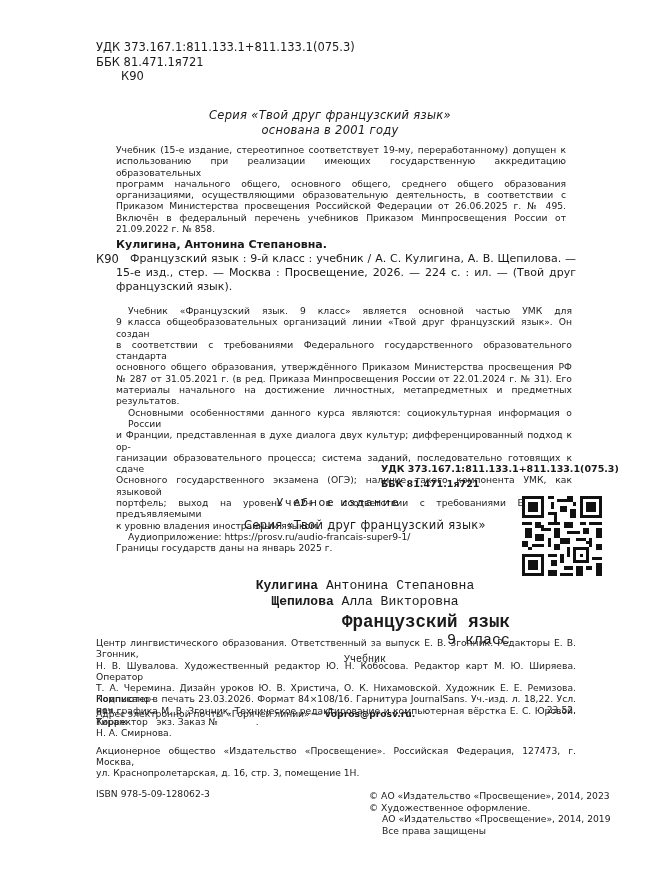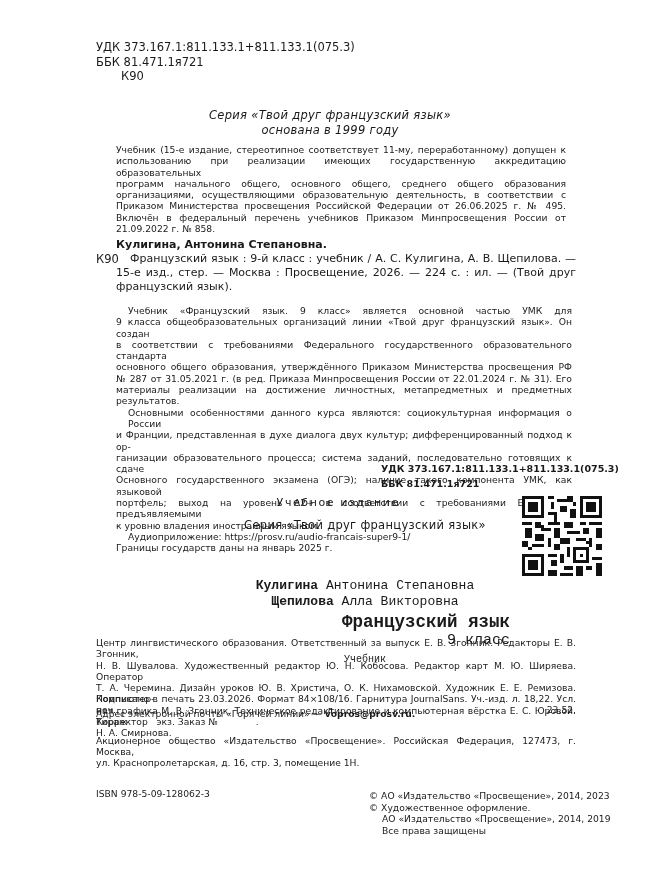--- a/index.html
+++ b/index.html
@@ -41,25 +41,25 @@
 <body>
 
 <div id="udk-top" class="abs sans">
   <div>УДК 373.167.1:811.133.1+811.133.1(075.3)</div>
   <div>ББК  81.471.1я721</div>
   <div style="padding-left:25px">К90</div>
 </div>
 
 <div id="series-top" class="abs sans">
   <div>Серия «Твой друг французский язык»</div>
-  <div>основана в 1999 году</div>
+  <div>основана в 2001 году</div>
 </div>
 
 <div id="approval" class="abs sans small">
-  <span class="just-line">Учебник (15-е издание, стереотипное соответствует 11-му, переработанному) допущен к</span>
+  <span class="just-line">Учебник (15-е издание, стереотипное соответствует 19-му, переработанному) допущен к</span>
   <span class="just-line">использованию при реализации имеющих государственную аккредитацию образовательных</span>
   <span class="just-line">программ начального общего, основного общего, среднего общего образования</span>
   <span class="just-line">организациями, осуществляющими образовательную деятельность, в соответствии с</span>
   <span class="just-line">Приказом Министерства просвещения Российской Федерации от 26.06.2025 г. № 495.</span>
   <span class="just-line">Включён в федеральный перечень учебников Приказом Минпросвещения России от</span>
   <div class="line">21.09.2022 г. № 858.</div>
 </div>
 
 <div id="author-bold" class="abs sans">Кулигина, Антонина Степановна.</div>
 <div id="k90-side" class="abs sans">К90</div>
@@ -68,21 +68,21 @@
   <span class="just-line">15-е изд., стер. — Москва : Просвещение, 2026. — 224 с. : ил. — (Твой друг</span>
   <div class="line">французский язык).</div>
 </div>
 
 <div id="abstract" class="abs sans small">
   <span class="just-line indent">Учебник «Французский язык. 9 класс» является основной частью УМК для</span>
   <span class="just-line">9 класса общеобразовательных организаций линии «Твой друг французский язык». Он создан</span>
   <span class="just-line">в соответствии с требованиями Федерального государственного образовательного стандарта</span>
   <span class="just-line">основного общего образования, утверждённого Приказом Министерства просвещения РФ</span>
   <span class="just-line">№ 287 от 31.05.2021 г. (в ред. Приказа Минпросвещения России от 22.01.2024 г. № 31). Его</span>
-  <span class="just-line">материалы реализации на достижение личностных, метапредметных и предметных результатов.</span>
+  <span class="just-line">материалы начального на достижение личностных, метапредметных и предметных результатов.</span>
   <span class="just-line indent">Основными особенностями данного курса являются: социокультурная информация о России</span>
   <span class="just-line">и Франции, представленная в духе диалога двух культур; дифференцированный подход к ор-</span>
   <span class="just-line">ганизации образовательного процесса; система заданий, последовательно готовящих к сдаче</span>
   <span class="just-line">Основного государственного экзамена (ОГЭ); наличие такого компонента УМК, как языковой</span>
   <span class="just-line">портфель; выход на уровень А2+ в соответствии с требованиями Евросоюза, предъявляемыми</span>
   <div class="line">к уровню владения иностранным языком.</div>
   <div class="line indent">Аудиоприложение: https://prosv.ru/audio-francais-super9-1/</div>
   <div class="line">Границы государств даны на январь 2025 г.</div>
 </div>
 
@@ -170,21 +170,21 @@
   <span class="just-line">Центр лингвистического образования. Ответственный за выпуск Е. В. Згонник. Редакторы Е. В. Згонник,</span>
   <span class="just-line">Н. В. Шувалова. Художественный редактор Ю. Н. Кобосова. Редактор карт М. Ю. Ширяева. Оператор</span>
   <span class="just-line">Т. А. Черемина. Дизайн уроков Ю. В. Христича, О. К. Нихамовской. Художник Е. Е. Ремизова. Компьютер-</span>
   <span class="just-line">ная графика М. В. Згонник. Техническое редактирование и компьютерная вёрстка Е. С. Юровой. Корректор</span>
   <div class="line">Н. А. Смирнова.</div>
 </div>
 
 <div id="imprint" class="abs sans small">
   <span class="just-line">Подписано в печать 23.03.2026. Формат 84×108/16. Гарнитура JournalSans. Уч.-изд. л. 18,22. Усл. печ. л. 23,52.</span>
   <div class="line" style="white-space:pre">Тираж          экз. Заказ №             .</div>
-  <span class="just-line" style="margin-top:8px">Акционерное общество «Издательство «Просвещение». Российская Федерация, 127473, г. Москва,</span>
+  <span class="just-line" style="margin-top:18px">Акционерное общество «Издательство «Просвещение». Российская Федерация, 127473, г. Москва,</span>
   <div class="line">ул. Краснопролетарская, д. 16, стр. 3, помещение 1Н.</div>
 </div>
 <div id="email-line" class="abs sans line">
   <span>Адрес электронной почты «Горячей линии» — </span><b>vopros@prosv.ru.</b>
 </div>
 
 <div id="isbn-bottom" class="abs sans line">ISBN  978-5-09-128062-3</div>
 <div id="copyright" class="abs sans">
   <div class="line">© АО «Издательство «Просвещение», 2014, 2023</div>
   <div class="line">© Художественное оформление.</div>

